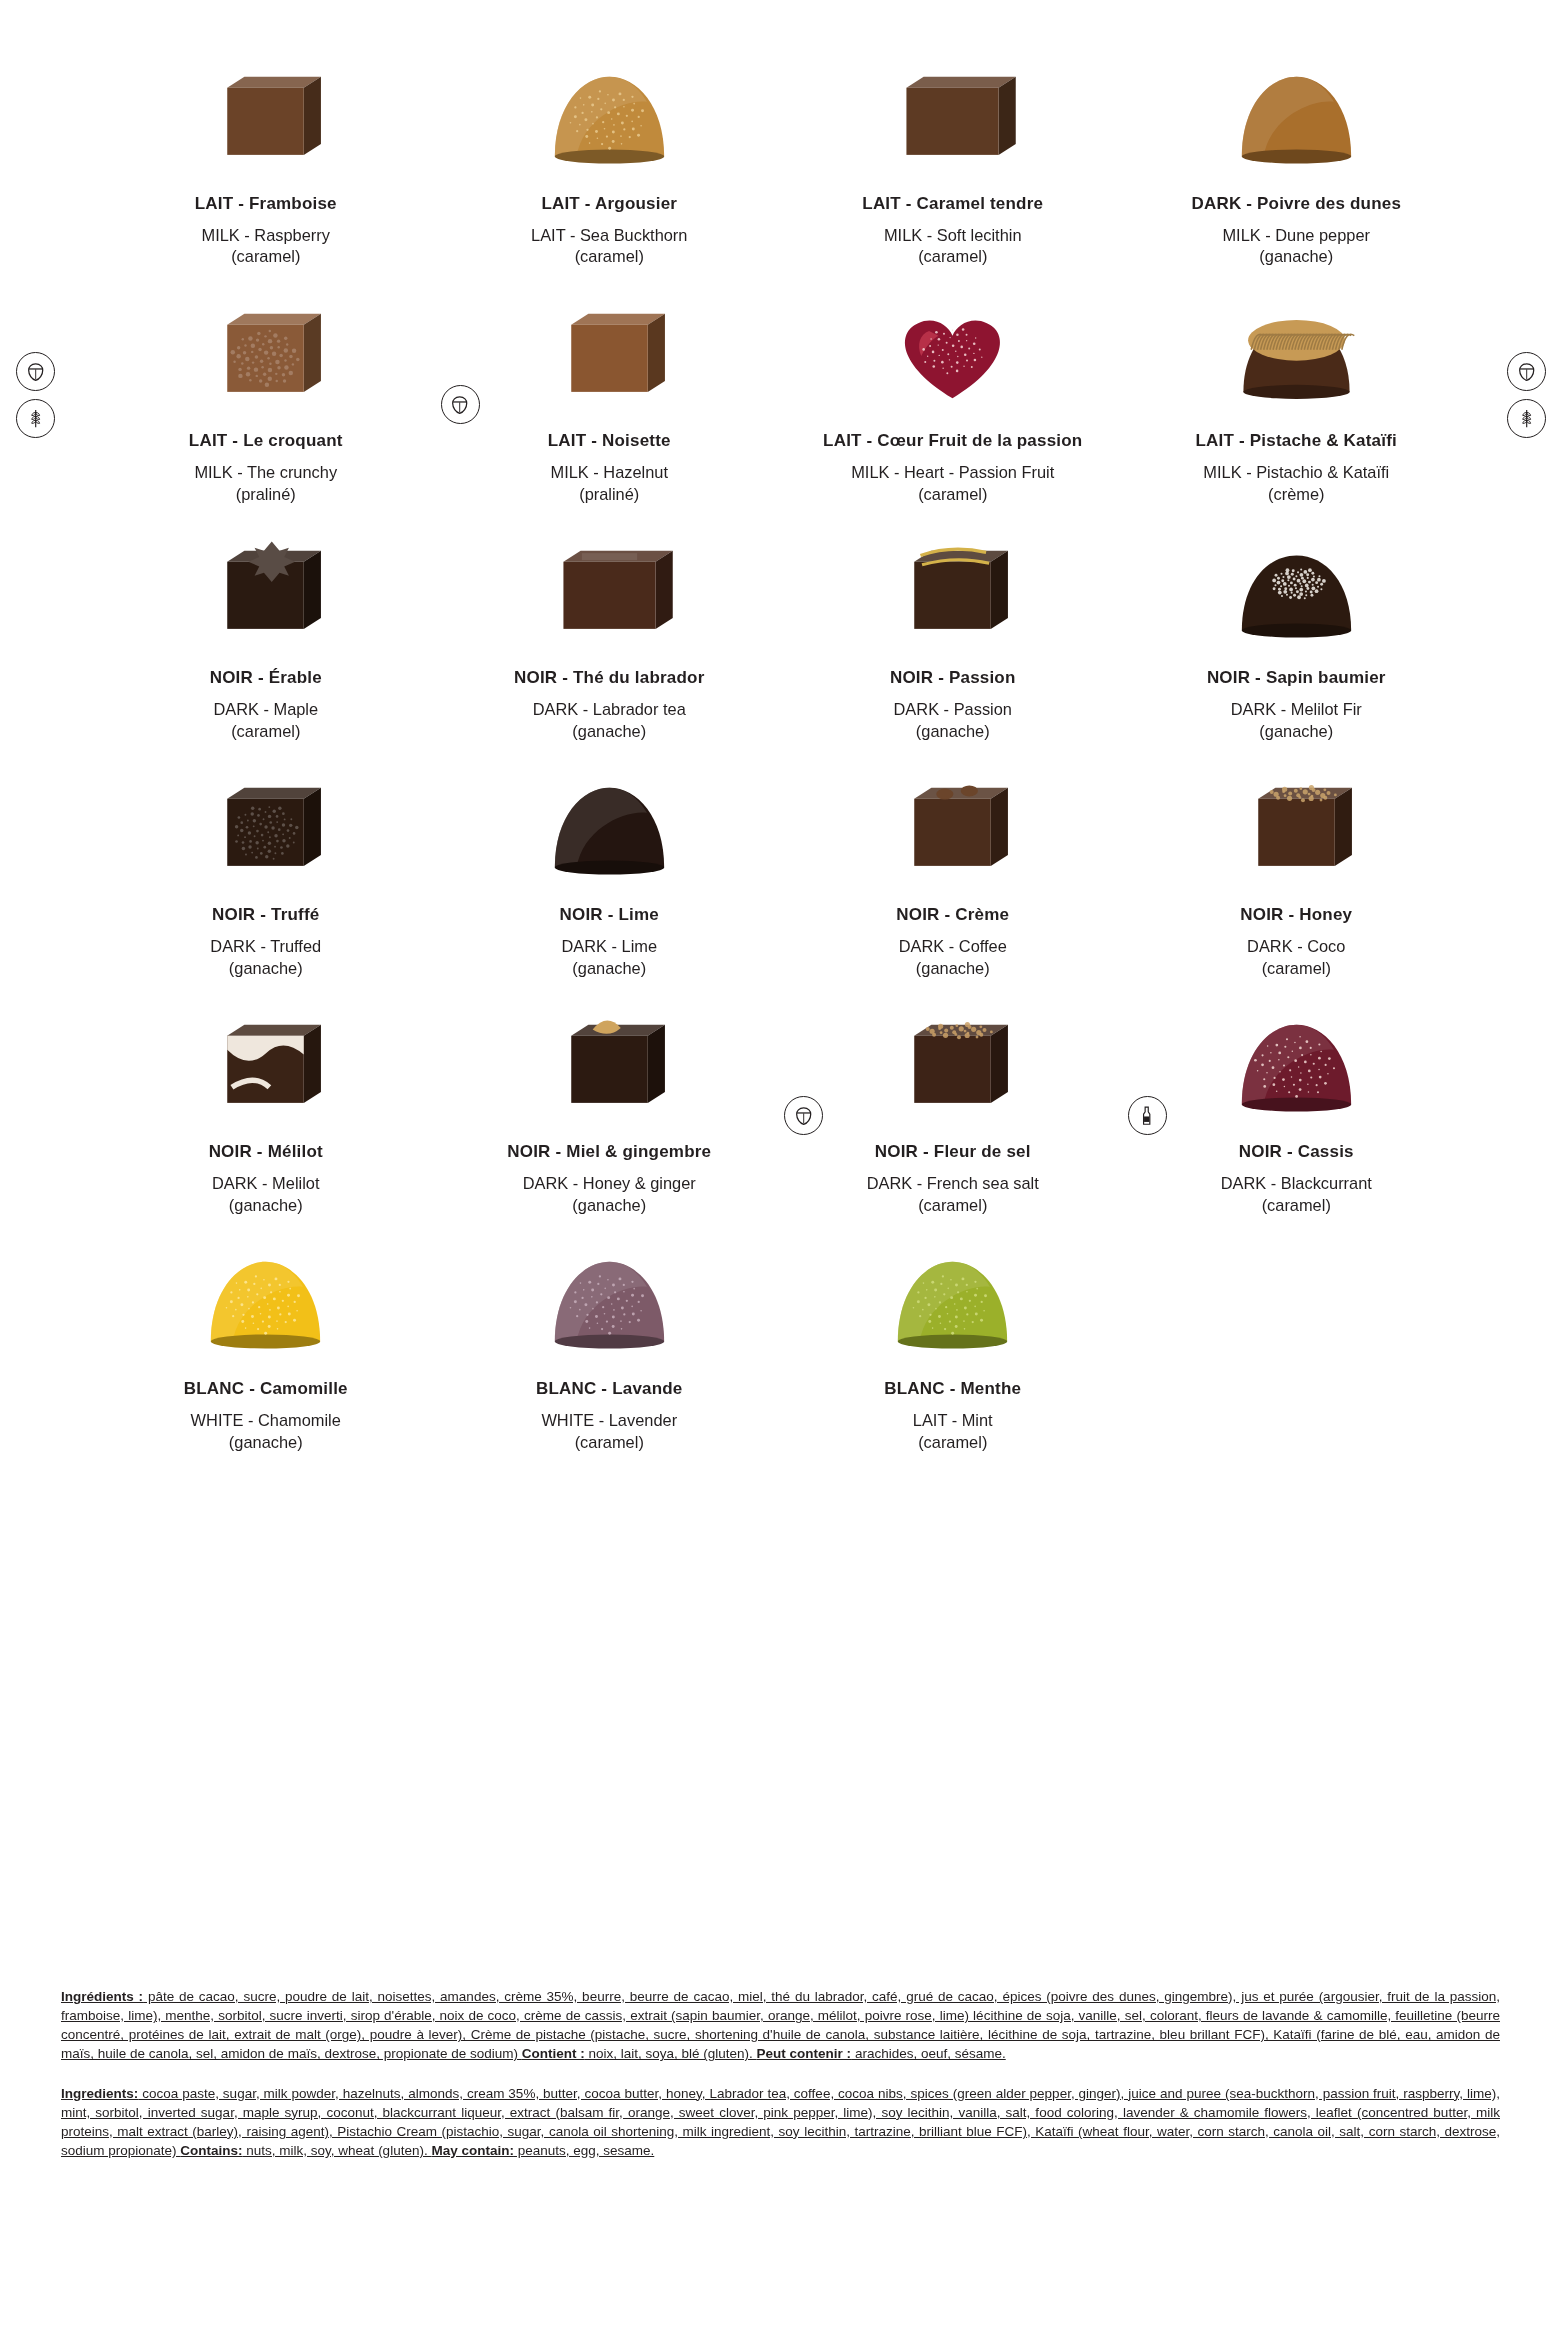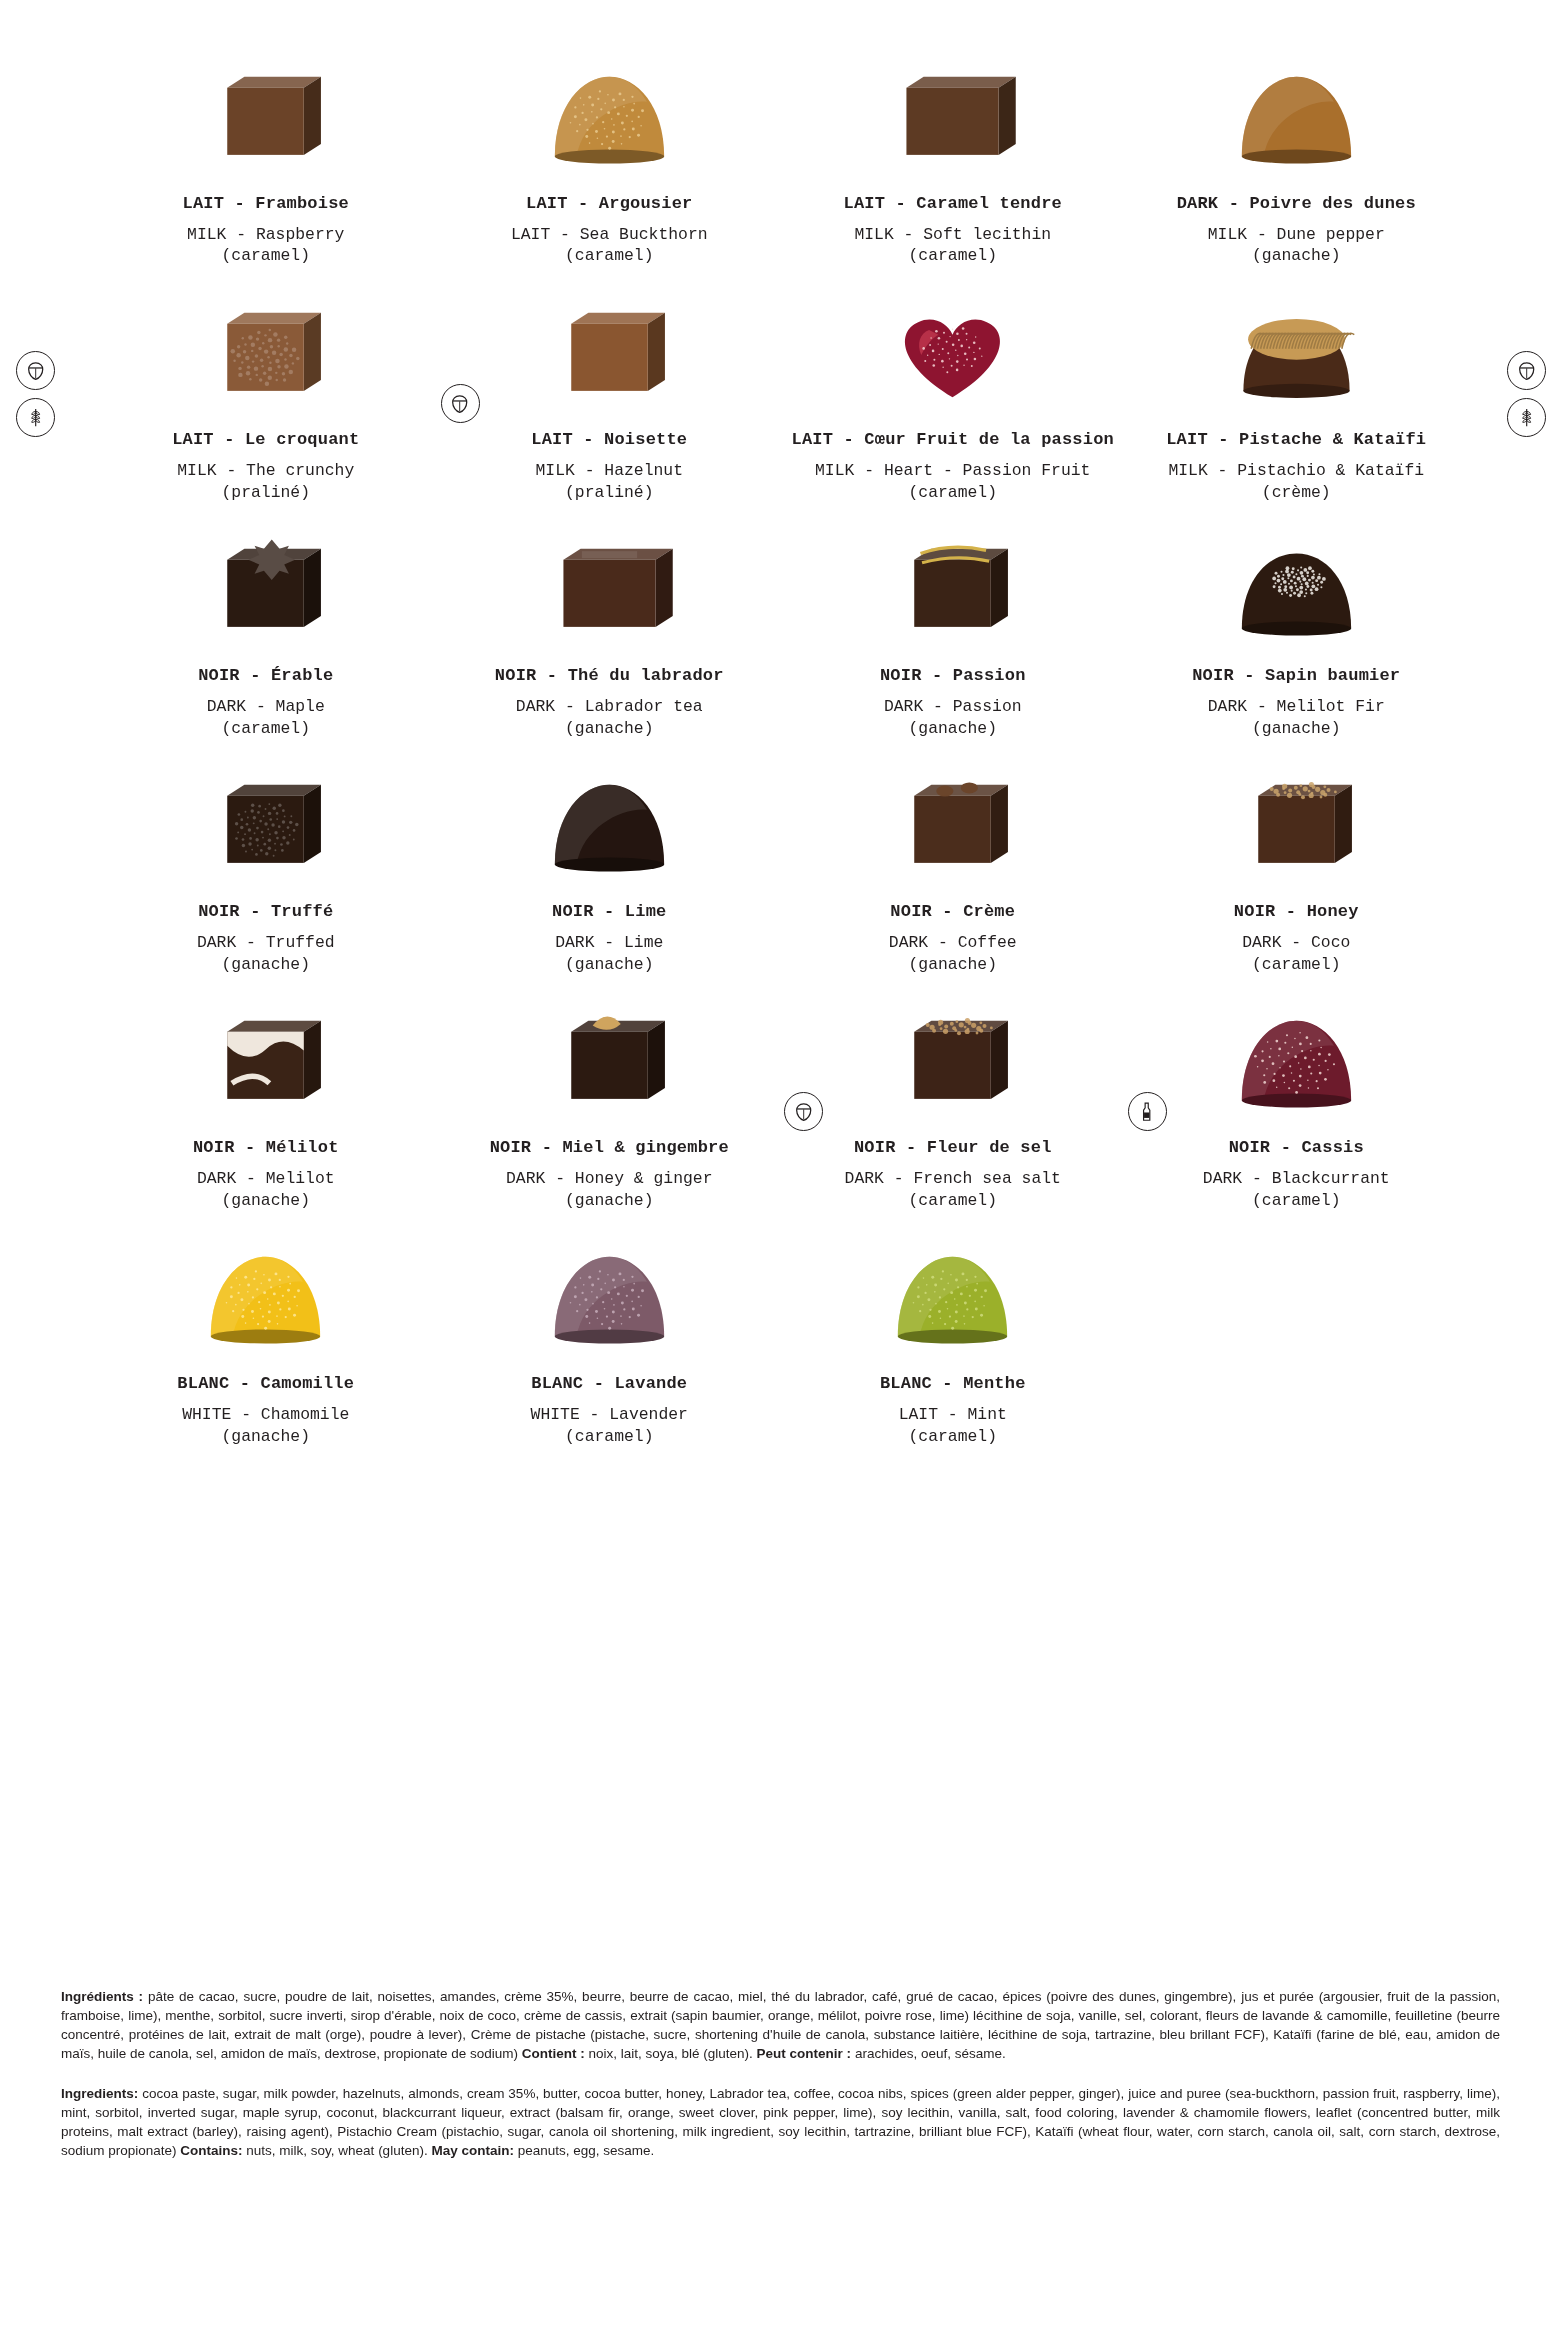--- a/index.html
+++ b/index.html
@@ -27,21 +27,20 @@
     width: 100%;
     align-items: flex-start;
   }
   .cell {
     width: 25%;
     position: relative;
     display: flex;
     flex-direction: column;
     align-items: center;
     padding-top: 7.8px;
-    font-family: Liberation Mono, monospace;
   }
   .piece-wrap {
     height: 141px;
     display: flex;
     align-items: flex-end;
     justify-content: center;
     width: 100%;
   }
   .title {
     font-size: 17px;
@@ -80,20 +79,21 @@
   
   .ingredients {
     position: absolute;
     left: 61px;
     right: 61px;
     top: 1987px;
     font-size: 13.5px;
     line-height: 1.42;
     text-align: justify;
     color: #231f20;
+    text-decoration: underline;
   }
   .ingredients p { margin: 0 0 20px 0; }
   .ingredients b { font-weight: bold; }
 
   
   .rule {
     position: absolute;
     left: 0; right: 0;
     top: 1961px;
     height: 0.8px;

